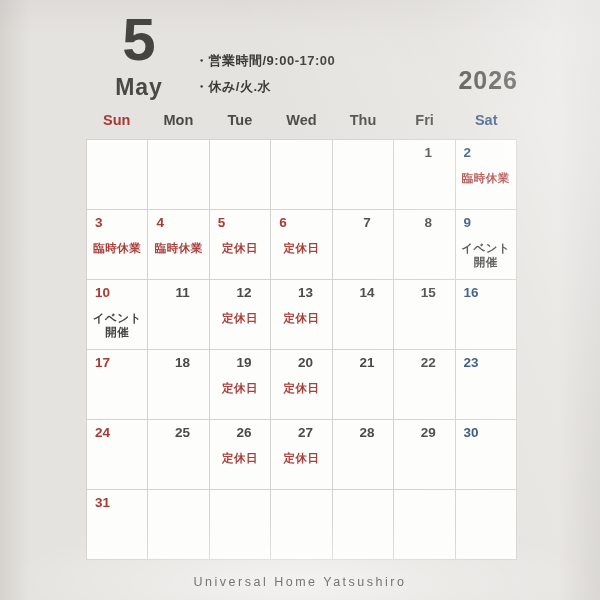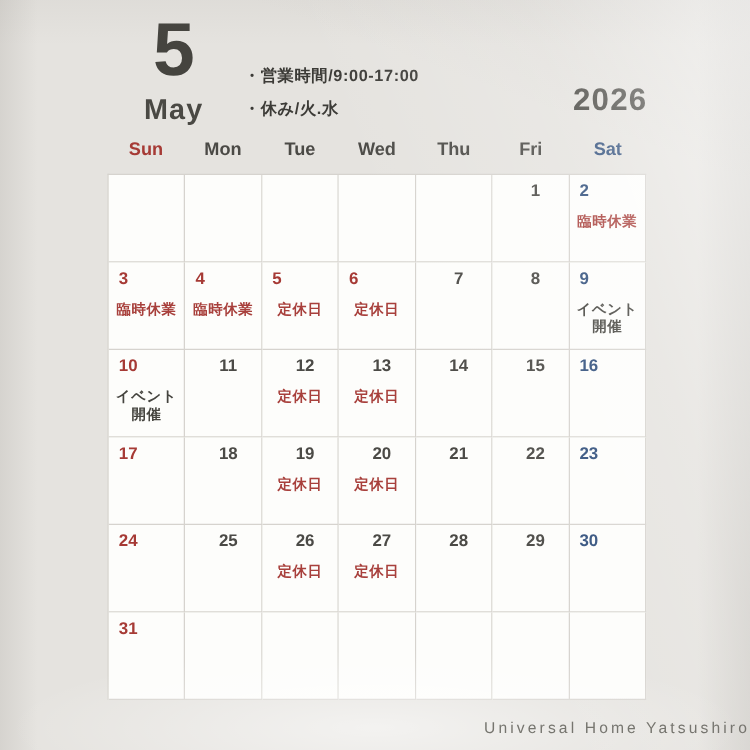--- a/index.html
+++ b/index.html
@@ -51,21 +51,21 @@
     padding-top:5px;overflow:hidden;
   }
   .date-num{font-size:13.5px;font-weight:700;padding-left:8px;line-height:16px;color:var(--gray-date);}
   .date-num.sunday,.date-num.holiday{color:var(--red-date);}
   .date-num.saturday{color:var(--blue-date);}
   .note{margin-top:10px;text-align:center;font-size:11.5px;font-weight:700;line-height:14px;letter-spacing:0.5px;}
   .note.closed{color:var(--note-red);}
   .note.event{color:var(--note-dark);}
   
   .footer{
-    position:absolute;left:0;right:0;bottom:11px;text-align:right;z-index:6;
+    position:absolute;left:0;right:0;bottom:11px;text-align:center;z-index:6;
     font-size:12.5px;color:#76756f;letter-spacing:2.5px;font-weight:400;
   }
 </style>
 </head>
 <body>
 
 <div id="canvas">
 
   <div class="month-block">
     <div class="month-number">5</div>

